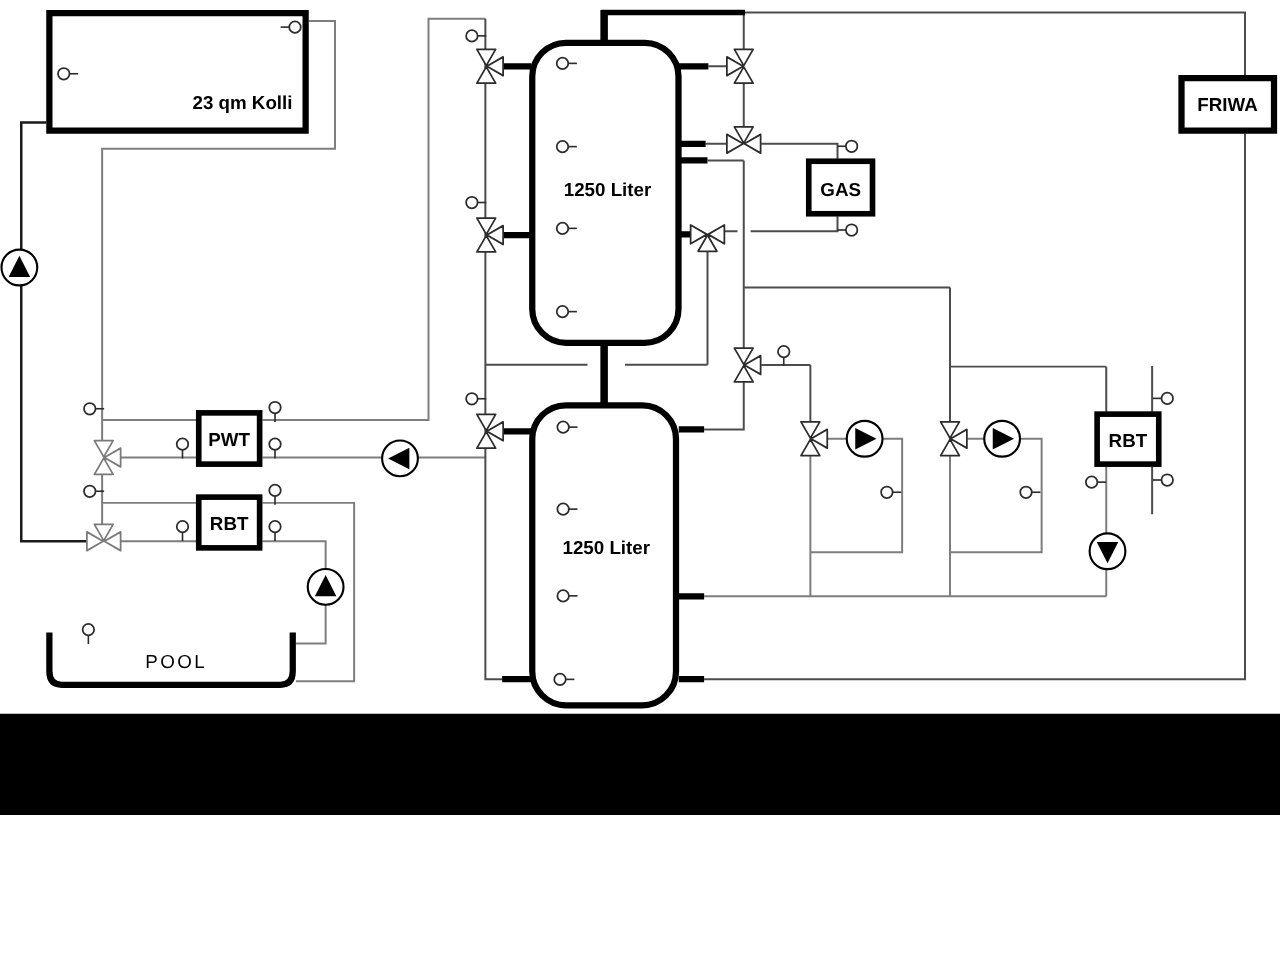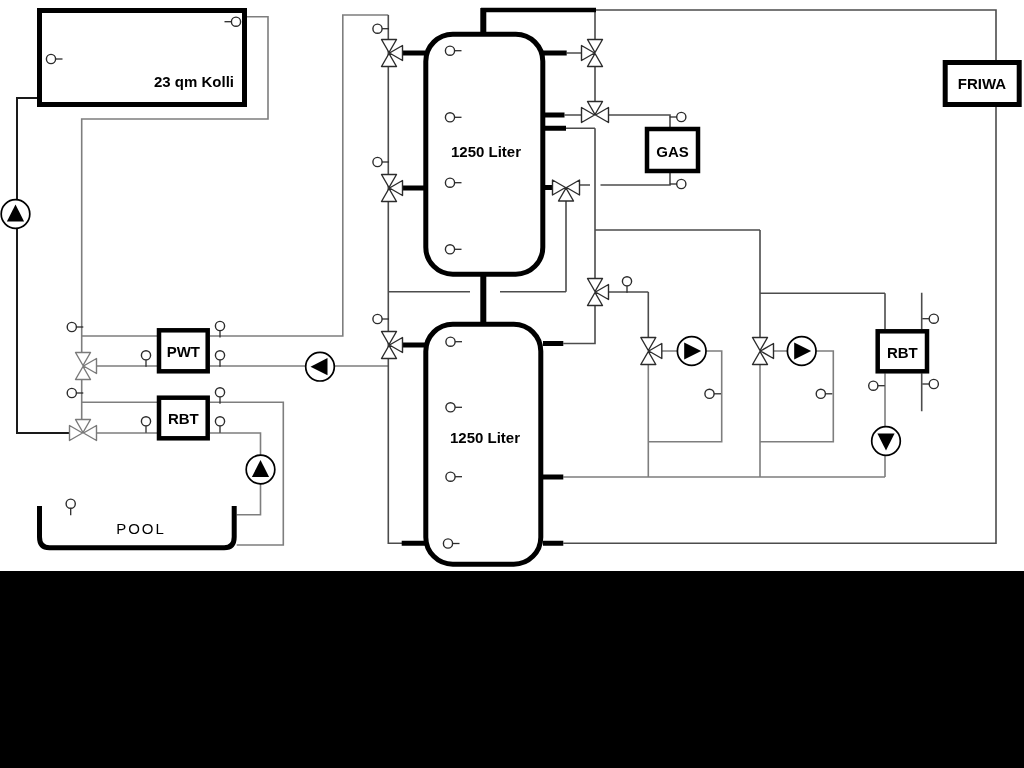--- a/index.html
+++ b/index.html
@@ -1,16 +1,16 @@
 <!DOCTYPE html>
 <html style="--background: #ffffff; --bottom_bar: #000000; --line_dark: #1a1a1a; --line_mid: #4c4c4c; --line_gray: #7e7e7e; --component_border: #000000; --pump_fill: #000000;"><head>
 <meta charset="utf-8">
 <style>
   html,body{margin:0;padding:0;background:#fff;}
-  .stage{position:relative;width:1024px;height:768px;background:var(--background,#fff);overflow:hidden;
+  .stage{position:relative;width:1024px;height:652px;background:var(--background,#fff);overflow:hidden;
          font-family:"Liberation Sans",sans-serif;}
   svg{display:block}
   .pipe {stroke:var(--line_gray,#7e7e7e);stroke-width:1.6;fill:none;}
   .pipe2{stroke:var(--line_mid,#4c4c4c);stroke-width:1.6;fill:none;}
   .solar{stroke:var(--line_dark,#1a1a1a);stroke-width:2;fill:none;}
   .thick{stroke:#000;stroke-width:4.4;fill:none;}
   .stub {stroke:#000;stroke-width:5;fill:none;}
   .stub6{stroke:#000;stroke-width:6;fill:none;}
   .box  {fill:#fff;stroke:#000;}
   .valve{fill:#fff;stroke:#2c2c2c;stroke-width:1.4;stroke-linejoin:round;}

